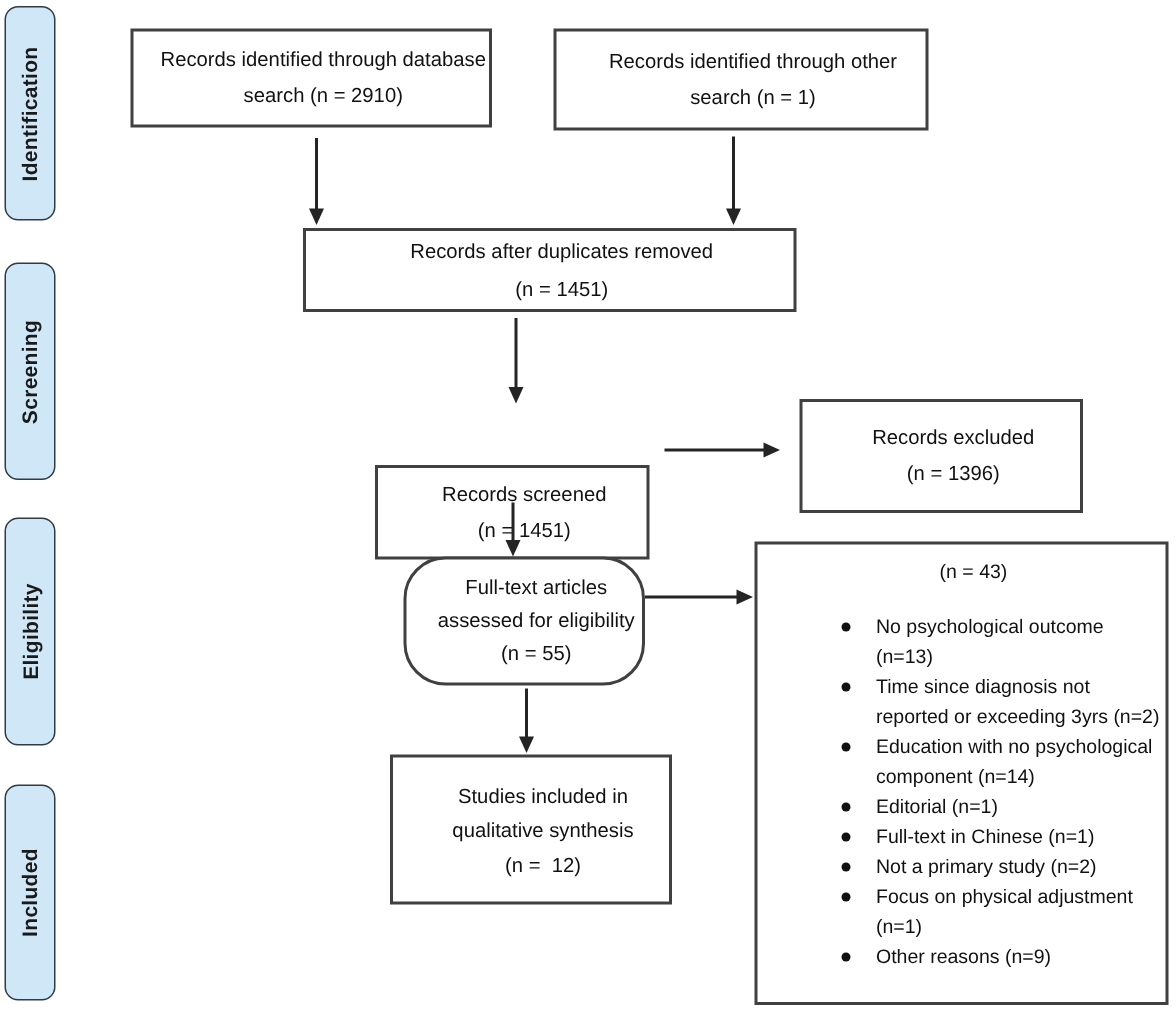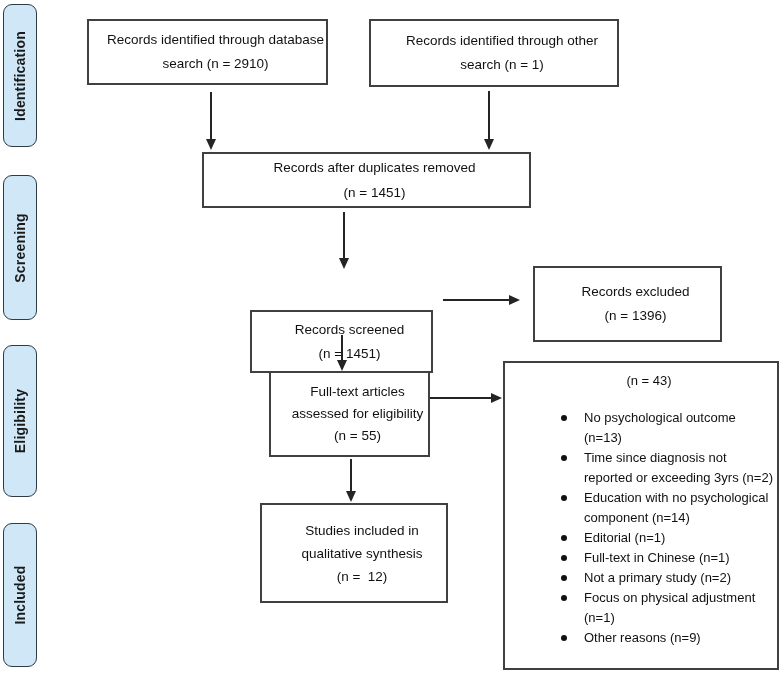--- a/index.html
+++ b/index.html
@@ -29,21 +29,21 @@
     border:2px solid #404040; display:flex; flex-direction:column;
     align-items:center; justify-content:center; text-align:center;
     font-size:13.5px; line-height:24px; color:#111111;padding-left:16px;
   }
   .fbox .bl { white-space:pre-wrap; }
   .b-db      { left:87px;  top:19px;  width:241px; height:66px; }
   .b-other   { left:369px; top:19px;  width:250px; height:68px; }
   .b-dup     { left:202px; top:152px; width:329px; height:56px; line-height:25px; }
   .b-screen  { left:250px; top:270px; width:183px; height:63px;margin-top:40px; }
   .b-excl    { left:533px; top:266px; width:189px; height:76px; }
-  .b-ft      { left:269px; top:371px; width:161px; height:86px; line-height:22px; }
+  .b-ft      { left:269px; top:371px; width:161px; height:86px; line-height:22px;border-radius:28px; }
   .b-incl    { left:260px; top:503px; width:188px; height:100px; line-height:23px; }
 
   
   .b-reasons {
     left:503px; top:361px; width:276px; height:309px;
     justify-content:flex-start; padding-top:7px;
     font-size:13px; line-height:21px;
   }
   .b-reasons ul {
     margin:17px 0 0 0; padding:0 0 0 63px; width:191px;

